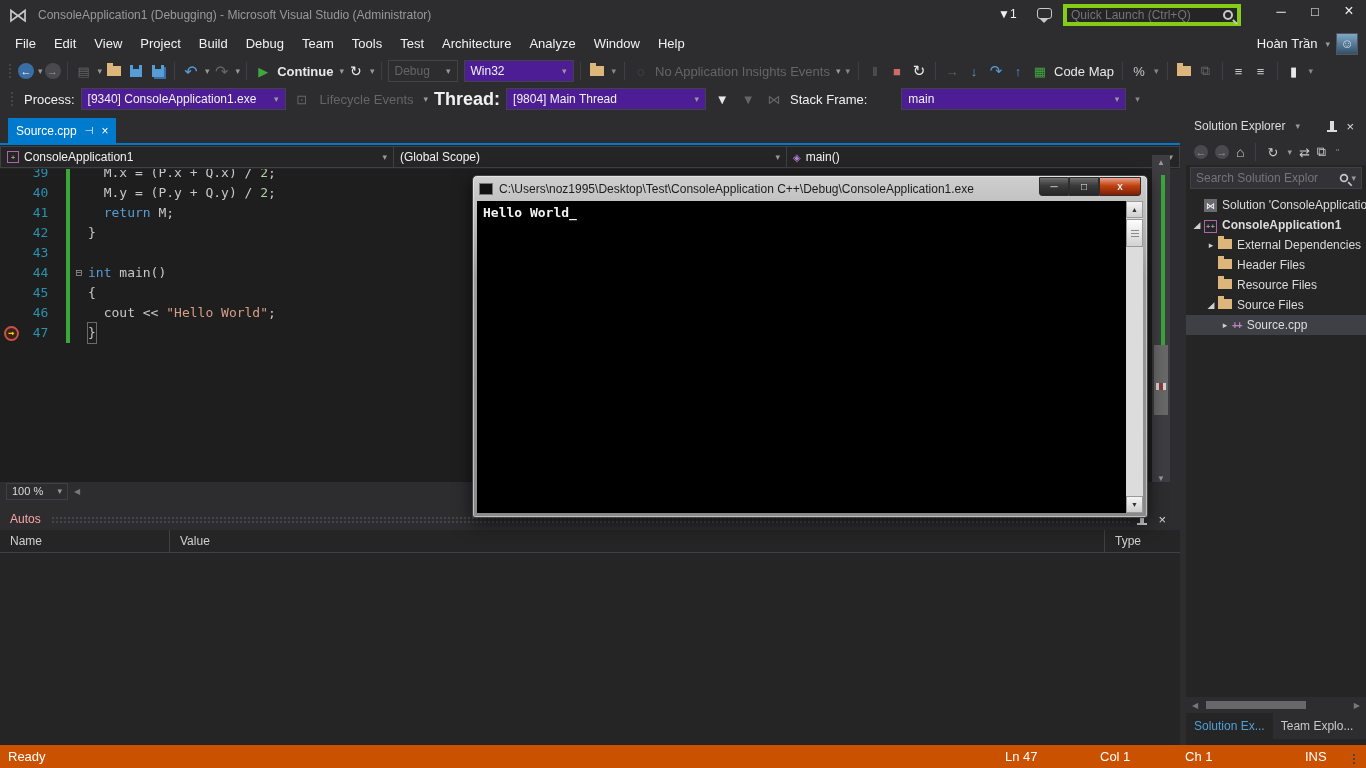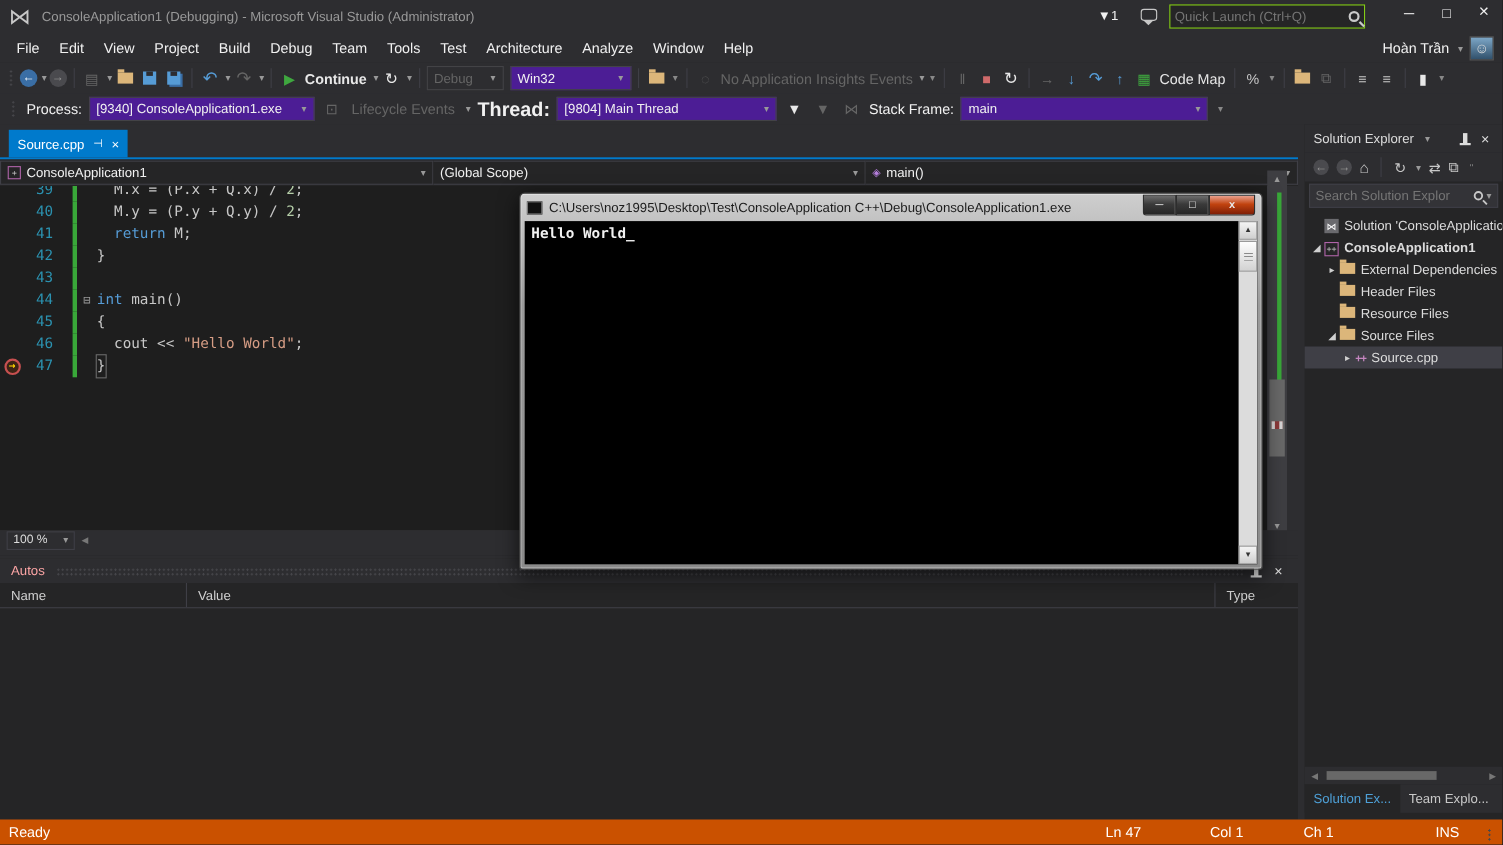--- a/index.html
+++ b/index.html
@@ -10,21 +10,21 @@
     font-size:12px; color:#f1f1f1; cursor:default;
   }
   .abs { position:absolute; }
   .row { display:flex; align-items:center; }
 
   
   #titlebar { left:0; top:0; width:1366px; height:30px; background:#2d2d30; }
   .vslogo { font-size:20px; color:#c8c8c8; margin:0 10px 0 8px; }
   .wintitle { color:#999999; font-size:12px; }
   .qlbox { position:absolute; left:1063px; top:4px; width:178px; height:22px;
-    background:#252526; border:1px solid #84cc16; display:flex; align-items:center; padding:0 4px; }
+    background:#252526; border:4px solid #84cc16; display:flex; align-items:center; padding:0 4px; }
   .qlbox input { flex:1; background:transparent; border:none; outline:none;
     color:#999; font-family:"Liberation Sans",sans-serif; font-size:12px; width:130px; }
   .mag { width:10px; height:10px; border:2px solid #c8c8c8; border-radius:50%; position:relative; display:inline-block; }
   .mag::after { content:""; position:absolute; width:6px; height:2px; background:#c8c8c8;
     transform:rotate(45deg); left:7px; top:9px; }
   .winbtn { width:34px; height:22px; display:flex; align-items:center; justify-content:center;
     color:#f1f1f1; font-size:13px; }
   .flagicon { color:#f1f1f1; font-size:12px; }
   .bubble { width:15px; height:11px; border:1.5px solid #c8c8c8; border-radius:3px; position:relative; display:inline-block; }
   .bubble::after { content:""; position:absolute; left:2px; top:10px; border:4px solid transparent; border-top-color:#c8c8c8; }
@@ -292,21 +292,21 @@
     <span class="chev">▾</span>
     <span style="font-size:18px;font-weight:bold;">Thread:</span>
     <div class="combo" style="width:200px;">
       <span>[9804] Main Thread</span>
       <span class="arrow">▾</span>
     </div>
     <span class="tbtn white">▼</span>
     <span class="tbtn dim">▼</span>
     <span class="tbtn dim">⋈</span>
     <span style="font-size:13px;">Stack Frame:</span>
-    <div class="combo" style="width:225px;">
+    <div class="combo" style="width:225px;margin-left:28px;">
       <span>main</span>
       <span class="arrow">▾</span>
     </div>
     <span class="overflow">▾</span>
   </div>
 
   <div id="main" class="abs">
 
     <div id="tabstrip" class="abs">
       <div class="doctab">

